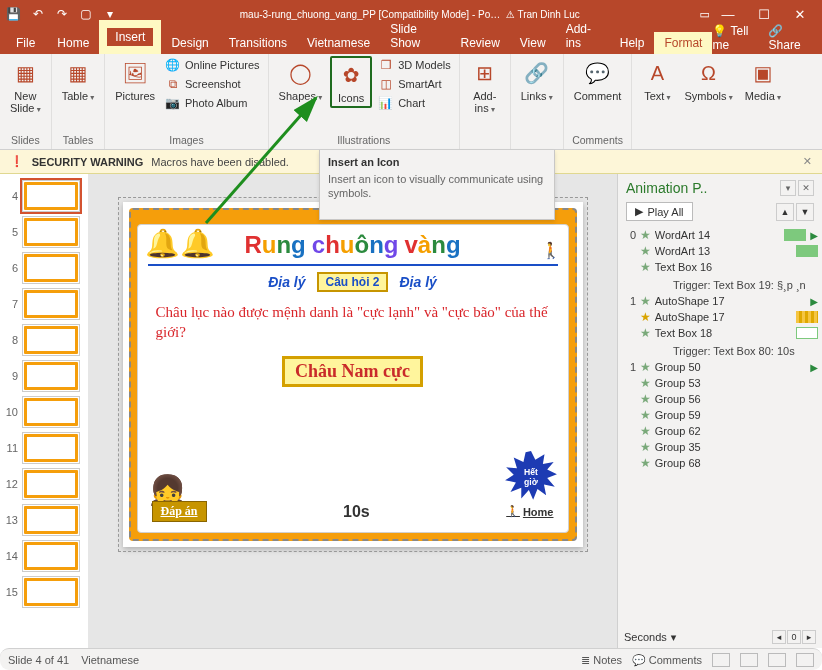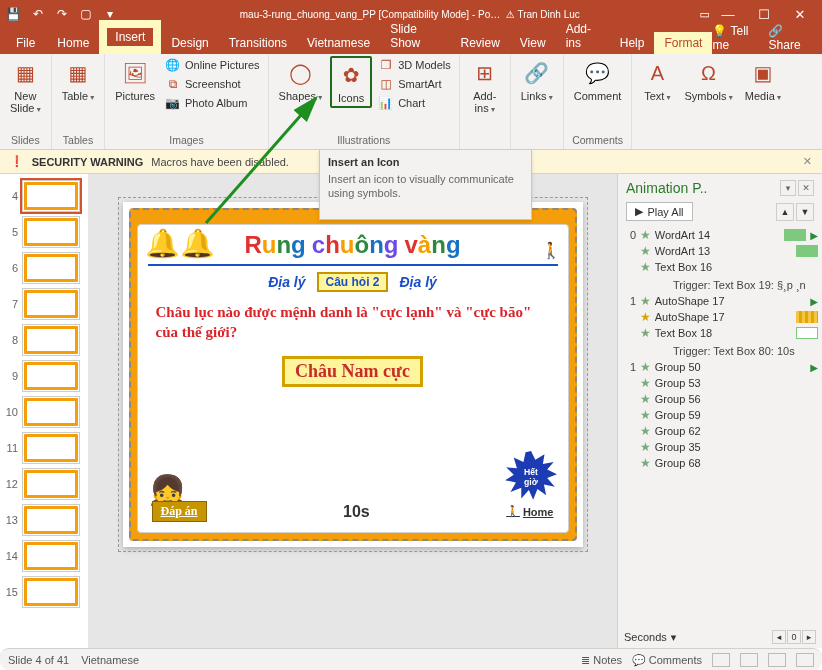--- a/index.html
+++ b/index.html
@@ -35,21 +35,21 @@
   .rrow .ic { width:16px; height:16px; font-size:12px; color:#B7472A; display:flex; align-items:center; justify-content:center; margin-right:4px;}
   .hl-icons { border:2px solid #1e6b1e; }
 
   
   .secbar { height:24px; background:#FDF6D8; border-bottom:1px solid #e0d890; display:flex; align-items:center; font-size:11px; padding:0 10px; gap:8px; color:#444; }
   .secbar .warn { color:#c79500; font-weight:bold; }
   .secbar .bold { font-weight:600; color:#333; }
   .secbar .close { margin-left:auto; color:#888; cursor:pointer; }
 
   
-  .tooltip { position:absolute; left:319px; top:0; width:213px; height:70px; background:#F3F2F1; border:1px solid #c8c7c6; border-top:none; padding:6px 8px; font-size:11px; z-index:50; box-shadow:0 2px 4px rgba(0,0,0,.12);}
+  .tooltip { position:absolute; left:319px; top:0; width:236px; height:70px; background:#F3F2F1; border:1px solid #c8c7c6; border-top:none; padding:6px 8px; font-size:11px; z-index:50; box-shadow:0 2px 4px rgba(0,0,0,.12);}
   .tooltip .tt-title { font-weight:600; color:#333; margin-bottom:4px; }
   .tooltip .tt-body { color:#666; line-height:14px; }
 
   
   .arrow-svg { position:absolute; left:196px; top:88px; width:180px; height:150px; pointer-events:none; z-index:60;}
 
   
   .main { display:flex; height:calc(670px - 28px - 26px - 96px - 24px - 22px); }
   .thumbs { width:88px; background:#fff; overflow:hidden; padding:4px 0; }
   .thumbrow { display:flex; align-items:center; gap:4px; padding:2px 4px; }
@@ -61,21 +61,21 @@
   .editor { flex:1; background:#E6E6E6; position:relative; display:flex; align-items:flex-start; justify-content:center; padding-top:28px;}
   .slide { width:460px; height:345px; background:#fff; box-shadow:0 2px 6px rgba(0,0,0,.25); position:relative; }
   .slide-sel { position:absolute; inset:-5px; border:1px dashed #999; }
   .slide .orange { position:absolute; inset:6px; background:#F59E0B; border:2px dashed #888; border-radius:4px; }
   .slide .white { position:absolute; inset:22px 14px 14px 14px; background:#fff; border-radius:4px; border:1px solid #d0d0d0; }
   .slide .title-txt { text-align:center; font-size:24px; font-weight:bold; padding:6px 0 2px; font-family:"Times New Roman",serif; }
   .slide .title-txt .c1{color:#e03131} .c2{color:#f59f00} .c3{color:#2b8a3e} .c4{color:#1971c2} .c5{color:#7048e8}
   .slide .subtitle { text-align:center; font-size:14px; font-weight:bold; font-style:italic; color:#1a4fc7; font-family:"Times New Roman",serif; margin-top:2px; display:flex; justify-content:center; gap:12px; align-items:center;}
   .slide .qbox { display:inline-block; background:#fff59d; border:2px solid #c79500; padding:1px 6px; font-style:normal; font-weight:bold; color:#1a4fc7; font-size:12px;}
   .slide .hr { height:2px; background:#1a4fc7; margin:3px 10px 6px; }
-  .slide .question { color:#d9252a; font-weight:bold; font-size:15px; font-family:"Times New Roman",serif; padding:10px 18px 0; line-height:20px;}
+  .slide .question { color:#d9252a; font-weight:normal; font-size:15px; font-family:"Times New Roman",serif; padding:10px 18px 0; line-height:20px;}
   .slide .answer { text-align:center; margin-top:14px; }
   .slide .answer span { display:inline-block; background:#fff59d; border:3px solid #d4a000; font-weight:bold; color:#c92a2a; font-size:18px; padding:2px 10px; font-family:"Times New Roman",serif;}
   .slide .footer { position:absolute; bottom:10px; left:14px; right:14px; display:flex; align-items:center; justify-content:space-between; }
   .slide .dapan { background:#c79500; color:#fff; font-weight:bold; padding:2px 8px; border:1px solid #8a6500; font-size:12px; font-family:"Times New Roman",serif; text-decoration:underline;}
   .slide .timer { font-weight:bold; font-size:16px; }
   .slide .hetgio { position:absolute; right:10px; bottom:28px; width:54px; height:54px;}
   .starb { fill:#1d3bb3; }
   .slide .home { font-size:11px; font-weight:bold; color:#333; text-decoration:underline; display:flex; gap:3px; align-items:center;}
   .slide .bells { position:absolute; left:26px; top:26px; font-size:28px;}
   .slide .man { position:absolute; right:22px; top:36px; font-size:16px;}

